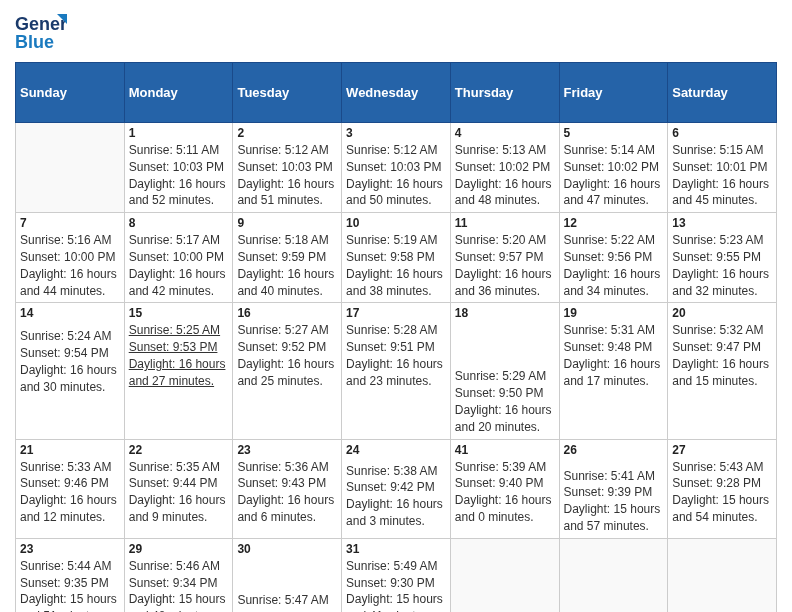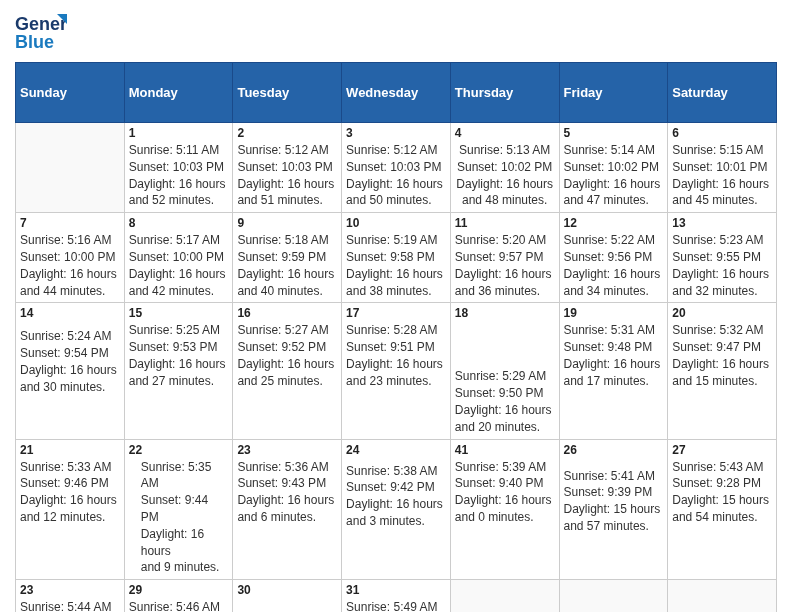--- a/index.html
+++ b/index.html
@@ -120,21 +120,21 @@
         </td>
         <td>
           <span class="day-number">3</span>
           <div class="day-info" style="white-space: pre-line;">Sunrise: 5:12 AM
 Sunset: 10:03 PM
 Daylight: 16 hours
 and 50 minutes.</div>
         </td>
         <td>
           <span class="day-number">4</span>
-          <div class="day-info" style="white-space: pre-line; text-align: center;">Sunrise: 5:13 AM
+          <div class="day-info" style="white-space: pre-line;">Sunrise: 5:13 AM
 Sunset: 10:02 PM
 Daylight: 16 hours
 and 48 minutes.</div>
         </td>
         <td>
           <span class="day-number">5</span>
           <div class="day-info" style="white-space: pre-line;">Sunrise: 5:14 AM
 Sunset: 10:02 PM
 Daylight: 16 hours
 and 47 minutes.</div>
@@ -201,21 +201,21 @@
       <tr>
         <td>
           <span class="day-number">14</span>
           <div class="day-info" style="white-space: pre-line; margin-top: 8px;">Sunrise: 5:24 AM
 Sunset: 9:54 PM
 Daylight: 16 hours
 and 30 minutes.</div>
         </td>
         <td>
           <span class="day-number">15</span>
-          <div class="day-info" style="white-space: pre-line;">Sunrise: 5:25 AM
+          <div class="day-info" style="white-space: pre-line; text-decoration: underline;">Sunrise: 5:25 AM
 Sunset: 9:53 PM
 Daylight: 16 hours
 and 27 minutes.</div>
         </td>
         <td>
           <span class="day-number">16</span>
           <div class="day-info" style="white-space: pre-line;">Sunrise: 5:27 AM
 Sunset: 9:52 PM
 Daylight: 16 hours
 and 25 minutes.</div>
@@ -252,21 +252,21 @@
       <tr>
         <td>
           <span class="day-number">21</span>
           <div class="day-info" style="white-space: pre-line;">Sunrise: 5:33 AM
 Sunset: 9:46 PM
 Daylight: 16 hours
 and 12 minutes.</div>
         </td>
         <td>
           <span class="day-number">22</span>
-          <div class="day-info" style="white-space: pre-line; margin-left: 12px;">Sunrise: 5:35 AM
+          <div class="day-info" style="white-space: pre-line;">Sunrise: 5:35 AM
 Sunset: 9:44 PM
 Daylight: 16 hours
 and 9 minutes.</div>
         </td>
         <td>
           <span class="day-number">23</span>
           <div class="day-info" style="white-space: pre-line;">Sunrise: 5:36 AM
 Sunset: 9:43 PM
 Daylight: 16 hours
 and 6 minutes.</div>

